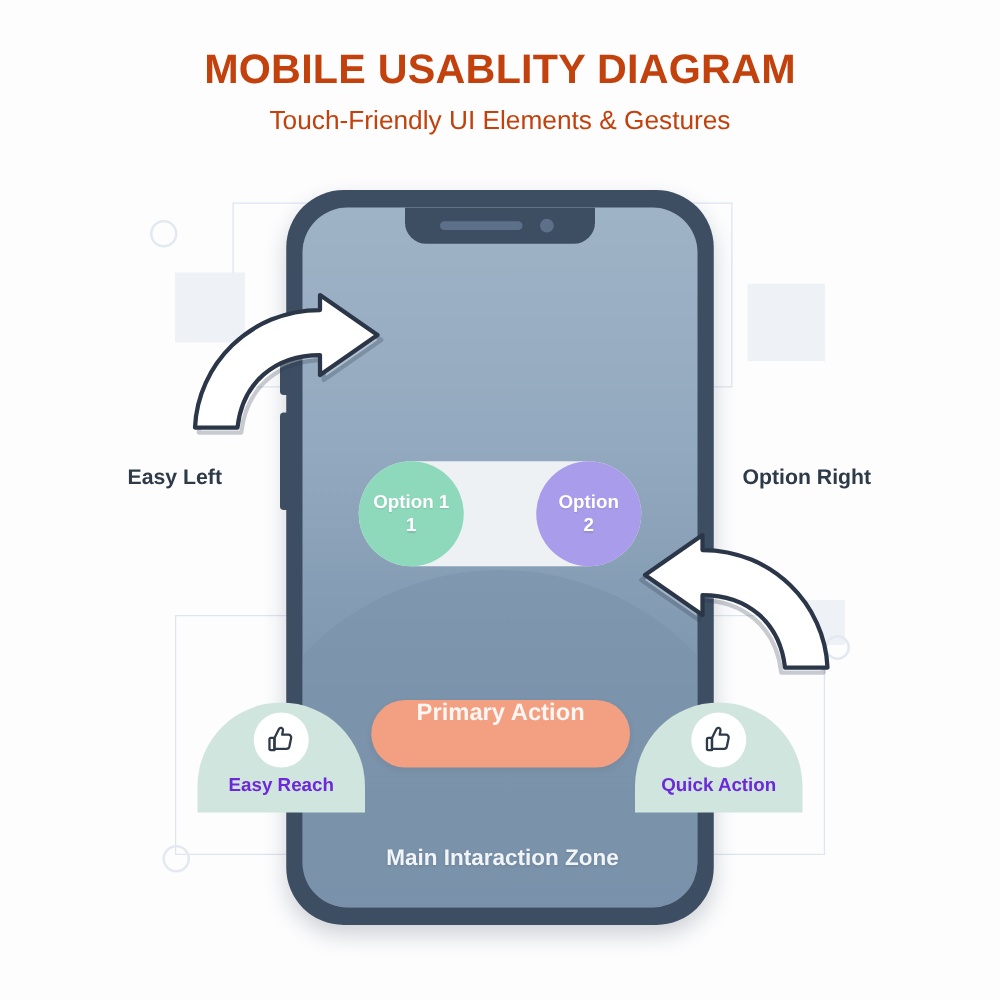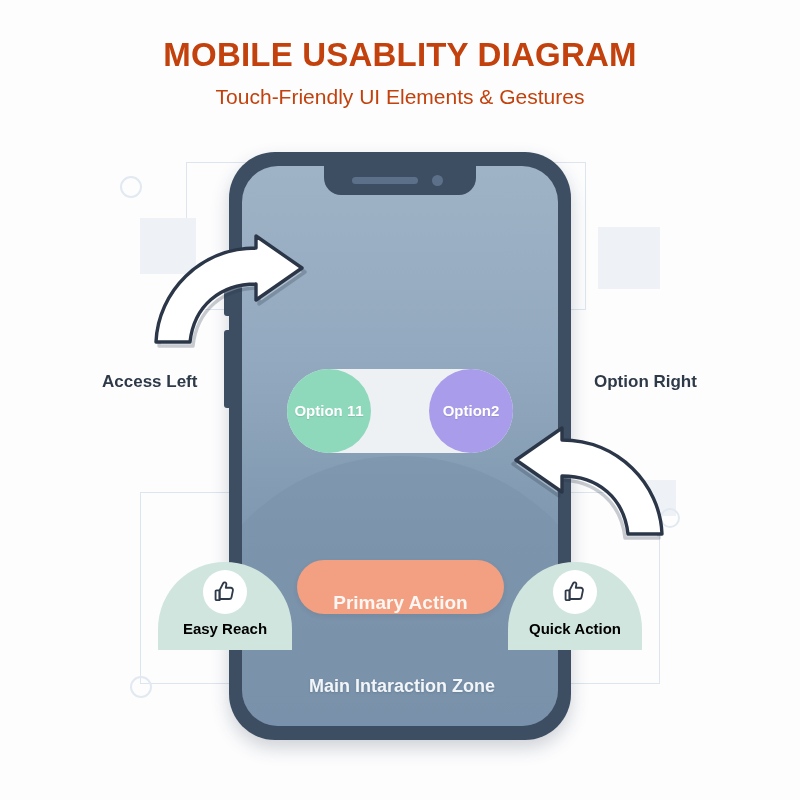--- a/index.html
+++ b/index.html
@@ -109,36 +109,36 @@
     position:absolute; left:45px; top:203px;
     width:226px; height:84px;
     background:#eef1f4;
     border-radius:42px;
     z-index:3;
   }
   .seg-opt {
     position:absolute; top:0;
     width:84px; height:84px;
     border-radius:50%;
-    display:flex; flex-direction:row;
+    display:flex; flex-direction:column;
     align-items:center; justify-content:center;
     color:#ffffff; font-size:15px; font-weight:bold;
     line-height:1.28;
     text-shadow:0 1px 1px rgba(60,80,100,0.18);
   }
   #seg-opt-1 { left:0;    background:#8ed9bb; }
   #seg-opt-2 { right:0;   background:#a99cea; }
 
   
   #primary-action {
     position:absolute; left:55px; top:394px;
     width:207px; height:54px;
     background:#f29f82;
     border-radius:27px;
-    display:flex; align-items:flex-end; justify-content:center;
+    display:flex; align-items:flex-start; justify-content:center;
     color:#fdf6f2; font-size:19px; font-weight:bold;
     z-index:4;
     box-shadow:0 2px 5px rgba(70,60,60,0.10);
   }
 
   
   #zone-caption {
     position:absolute; left:0; top:510px; width:288px;
     text-align:center;
     font-size:18px; font-weight:bold;
@@ -169,21 +169,21 @@
     width:44px; height:44px;
     background:#ffffff;
     border-radius:50%;
     display:flex; align-items:center; justify-content:center;
   }
   .reach-label {
     position:absolute; left:50%; top:58px;
     transform:translateX(-50%);
     white-space:nowrap;
     font-size:15px; font-weight:bold;
-    color:#000000;
+    color:#6d28d9;
   }
 
   
   .swipe-label {
     position:absolute;
     font-size:17px; font-weight:bold;
     color:#2f3a49;
     white-space:nowrap;
   }
   #swipe-left-label  { left:102px; top:372px; }
@@ -258,21 +258,21 @@
   <div class="reach" id="reach-right" style="background: rgb(207, 229, 222);">
     <div class="reach-badge">
       <svg width="26" height="26" viewBox="0 0 24 24" fill="none" stroke="#2f3a49" stroke-width="1.7" stroke-linecap="round" stroke-linejoin="round">
         <path d="M7 10.5v9.0H4.2a0.9 0.9 0 0 1-0.9-0.9v-7.2a0.9 0.9 0 0 1 0.9-0.9H7z"></path>
         <path d="M7 10.5l3.3-6.6a1.6 1.6 0 0 1 3.0 0.8l-0.6 3.4h4.6a2.0 2.0 0 0 1 2.0 2.4l-1.3 6.3a2.2 2.2 0 0 1-2.2 1.7H7z"></path>
       </svg>
     </div>
     <div class="reach-label">Quick Action</div>
   </div>
 
-  <div class="swipe-label" id="swipe-left-label">Access Left</div>
+  <div class="swipe-label" id="swipe-left-label">Easy Left</div>
   <div class="swipe-label" id="swipe-right-label">Option Right</div>
 
   <svg class="arrow-svg" id="arrow-left-svg" width="200" height="120" viewBox="0 0 200 120">
     <g transform="translate(4,6)">
       <path d="M4 108
                C 6 58, 48 14, 104 14
                L 104 2
                L 150 34
                L 104 66
                L 104 50

